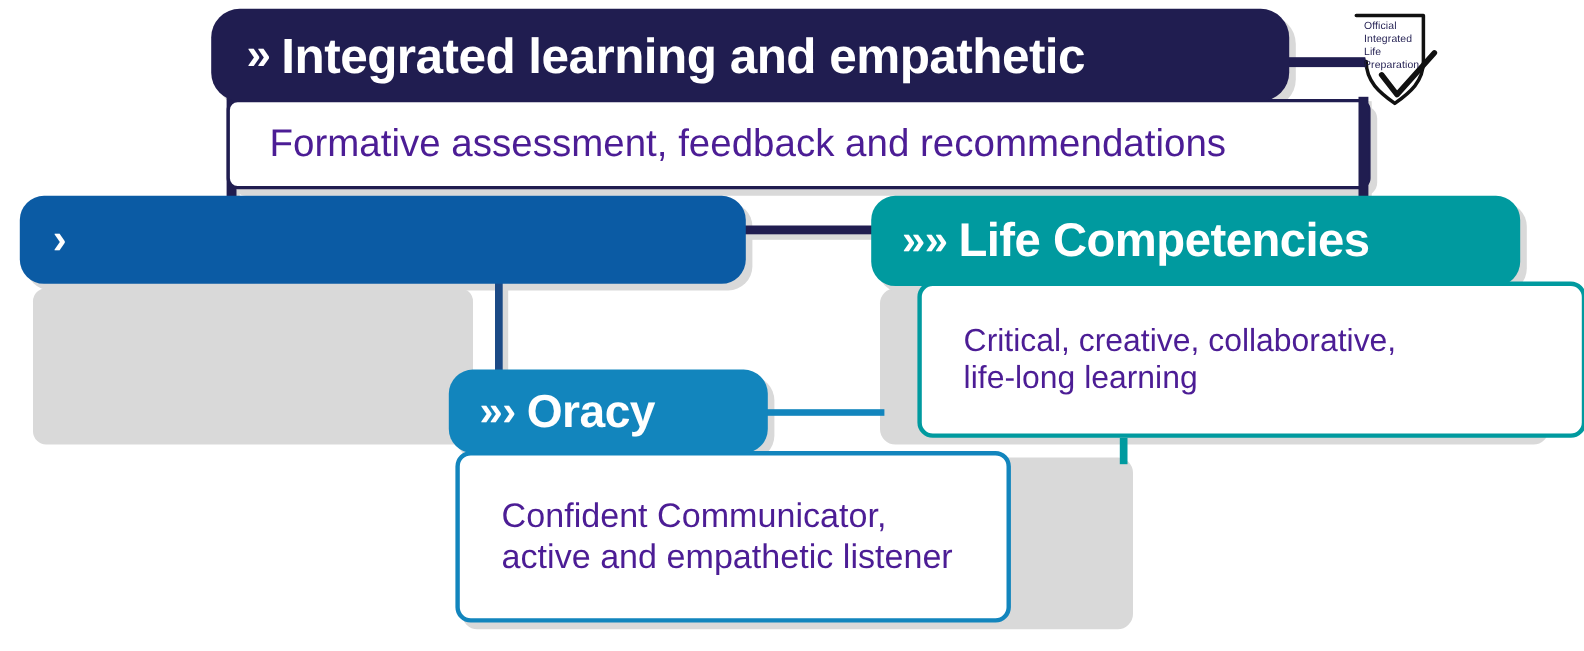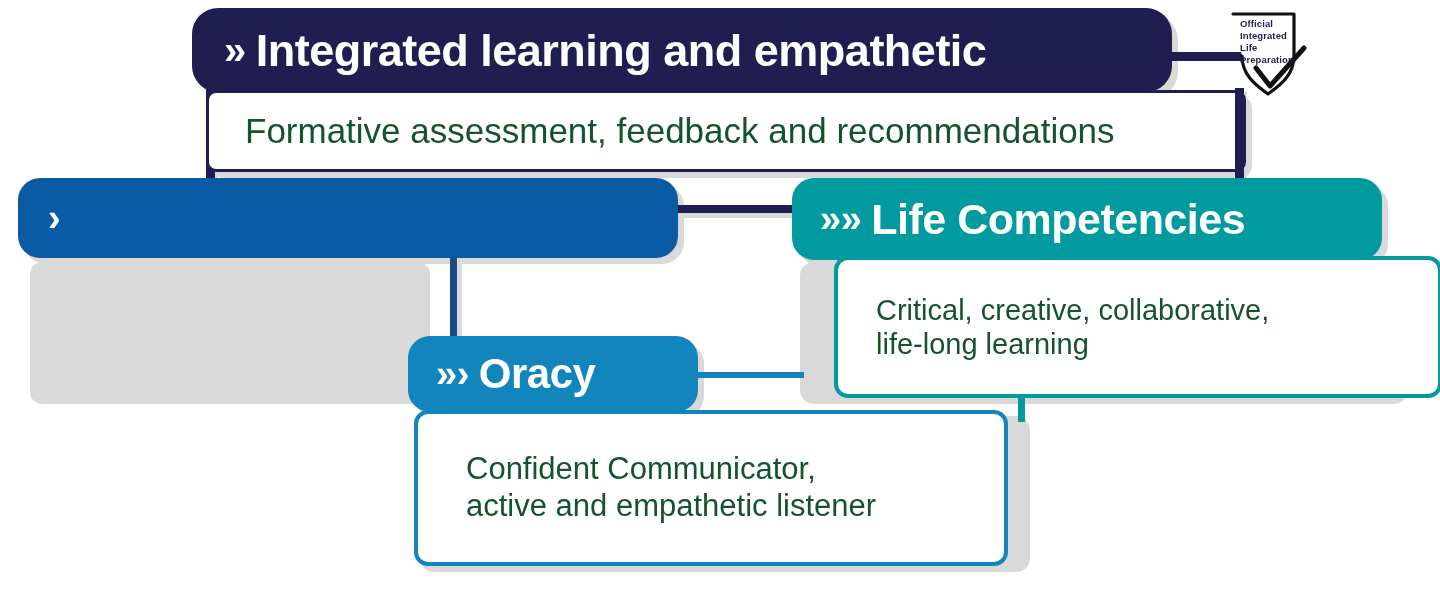--- a/index.html
+++ b/index.html
@@ -31,21 +31,21 @@
     font-weight:700;
   }
   .pill .ttl{line-height:1;}
 
   
   .card{
     position:absolute;
     background:#ffffff;
     box-sizing:border-box;
     display:flex;align-items:center;
-    color:#14532d;
+    color:#4c1d95;
     line-height:1.18;
   }
   .card .body{padding-left:0;white-space:pre-line;}
 
   
   .dshadow{
     position:absolute;
     background:#d9d9d9;
     z-index:0;
   }
@@ -79,21 +79,21 @@
   #navy-stub{left:1168px;top:52px;width:80px;height:9px;background:#201d50;z-index:5;}
   
   #navy-drop{left:1235px;top:88px;width:9px;height:100px;background:#201d50;z-index:5;}
   #navy-drop-sh{left:1241px;top:92px;width:6px;height:96px;background:#d9d9d9;z-index:4;}
 
   
   #badge{position:absolute;left:1216px;top:4px;width:104px;height:104px;z-index:9;}
   #badge .btext{
     position:absolute;left:24px;top:14px;
     font-size:9.5px;line-height:1.28;
-    font-weight:700;color:#201d50;
+    font-weight:400;color:#201d50;
     letter-spacing:0.1px;
   }
 
   
   #blue-shadow{left:24px;top:184px;width:660px;height:80px;border-radius:22px;}
   #blue-pill{
     left:18px;top:178px;width:660px;height:80px;
     background:#0b5ba4;border-radius:22px;
     padding-left:30px;font-size:42px;z-index:6;
   }
@@ -133,23 +133,23 @@
   #oracy-shadow{left:414px;top:342px;width:290px;height:76px;border-radius:22px;}
   #oracy-pill{
     left:408px;top:336px;width:290px;height:76px;
     background:#1285bd;border-radius:22px;
     padding-left:28px;font-size:42px;z-index:7;
   }
   #oracy-pill .chev{font-size:38px;}
 
   #oracy-shadow2{left:420px;top:416px;width:610px;height:156px;border-radius:14px;}
   #oracy-card{
-    left:414px;top:410px;width:594px;height:156px;
+    left:414px;top:410px;width:505px;height:156px;
     border-radius:14px;border:4px solid #1285bd;
-    font-size:31px;padding-left:48px;z-index:4;
+    font-size:31px;padding-left:38px;z-index:4;
   }
   
   #oracy-link{left:694px;top:372px;width:110px;height:6px;background:#1285bd;z-index:5;}
   
   #lc-down{left:1018px;top:398px;width:7px;height:24px;background:#009a9f;z-index:3;}
 </style>
 </head>
 <body>
 
 <div id="stage">

